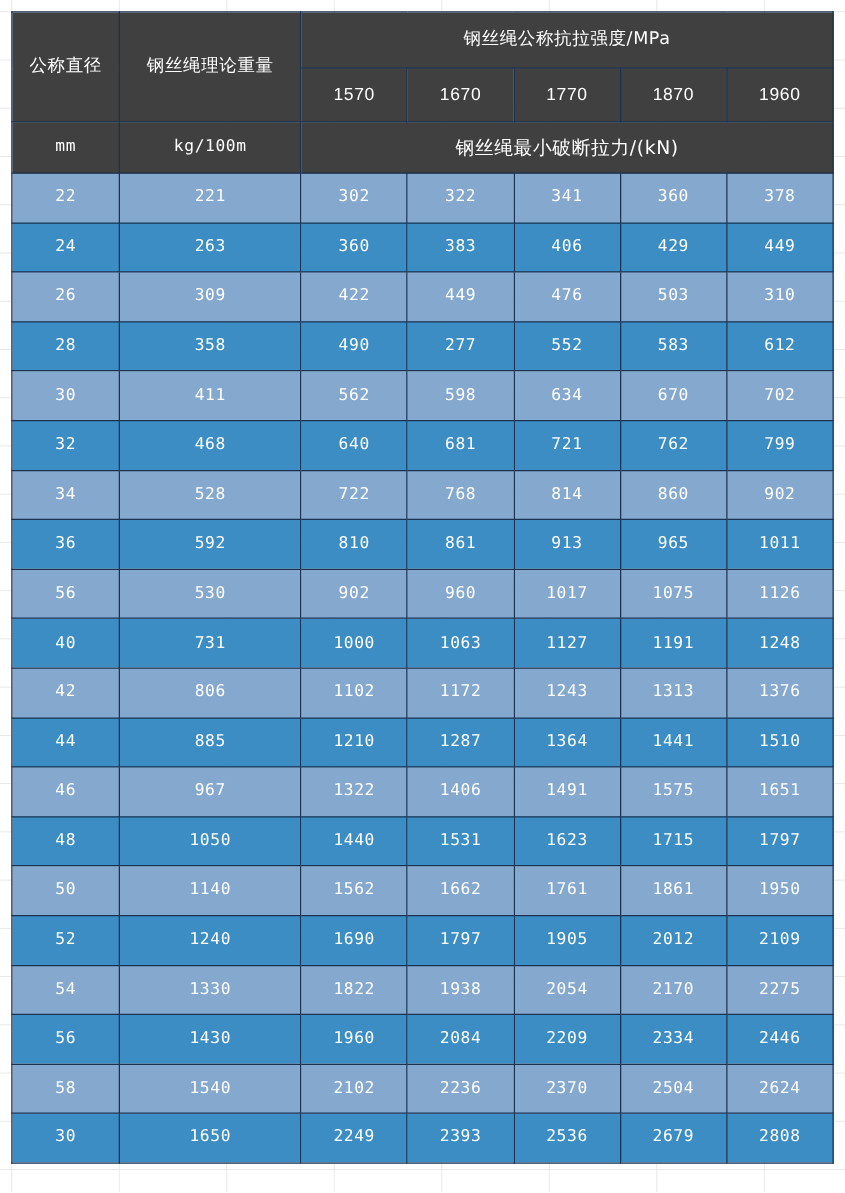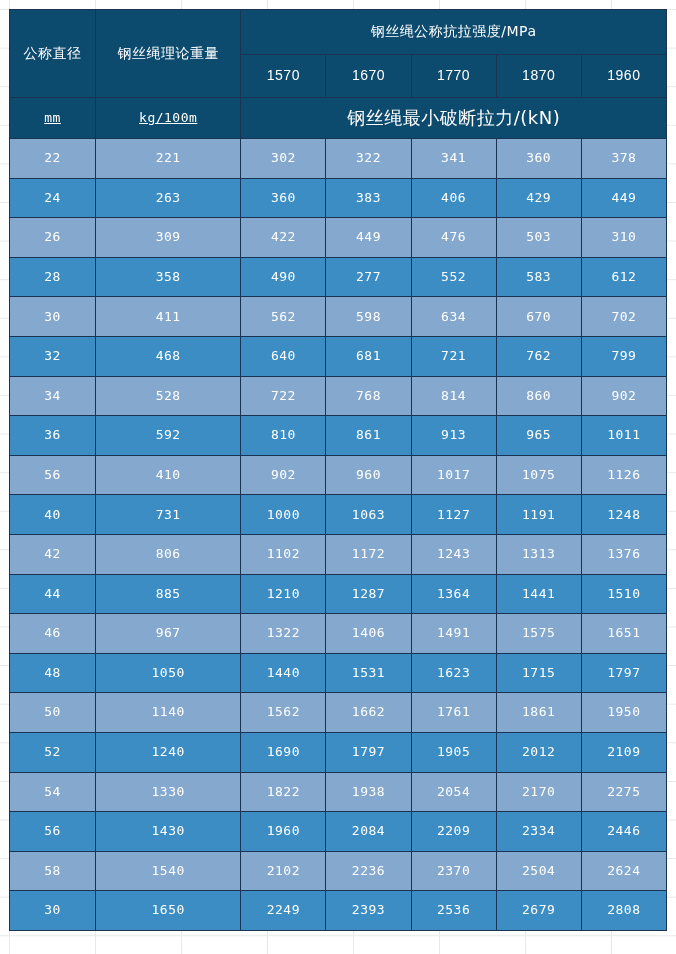--- a/index.html
+++ b/index.html
@@ -47,43 +47,42 @@
     color: #ffffff;
     text-align: center;
     vertical-align: middle;
     padding: 0;
     font-weight: normal;
     line-height: 1.25;
   }
 
   
   th.hd {
-    background: #0c4a6e;
+    background: #404040;
     font-size: 14px;
     letter-spacing: 0.5px;
   }
   th.hd-tall { height: 86px; }
   th.hd-group { height: 44px; }
   th.hd-num {
     height: 42px;
     font-size: 14px;
     font-family: Liberation Sans, sans-serif;
   }
   th.hd-unit {
     height: 40px;
     font-size: 13px;
   }
   th.hd-unit-mono {
     font-family: "DejaVu Sans Mono", "Liberation Mono", monospace;
     font-size: 13px;
-    text-decoration: underline;
   }
   th.hd-span {
     height: 40px;
-    font-size: 18px;
+    font-size: 15px;
   }
 
   
   td.cell {
     height: 38.6px;
     font-size: 13px;
     font-family: "DejaVu Sans Mono", "Liberation Mono", monospace;
     letter-spacing: 0.5px;
   }
   tr.row-light td.cell { background: #85a9ce; }
@@ -197,21 +196,21 @@
           <td class="cell">36</td>
           <td class="cell">592</td>
           <td class="cell">810</td>
           <td class="cell">861</td>
           <td class="cell">913</td>
           <td class="cell">965</td>
           <td class="cell">1011</td>
         </tr>
         <tr class="row-light">
           <td class="cell">56</td>
-          <td class="cell">410</td>
+          <td class="cell">530</td>
           <td class="cell">902</td>
           <td class="cell">960</td>
           <td class="cell">1017</td>
           <td class="cell">1075</td>
           <td class="cell">1126</td>
         </tr>
         <tr class="row-dark">
           <td class="cell">40</td>
           <td class="cell">731</td>
           <td class="cell">1000</td>

